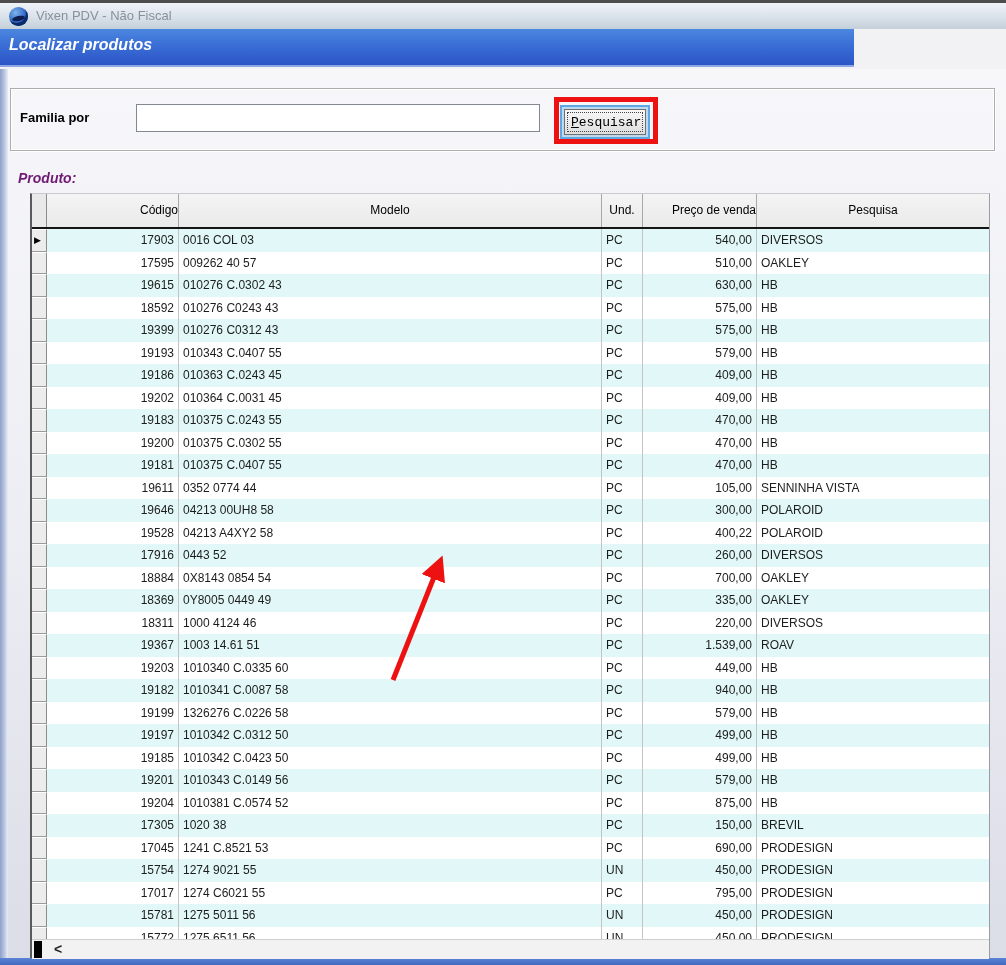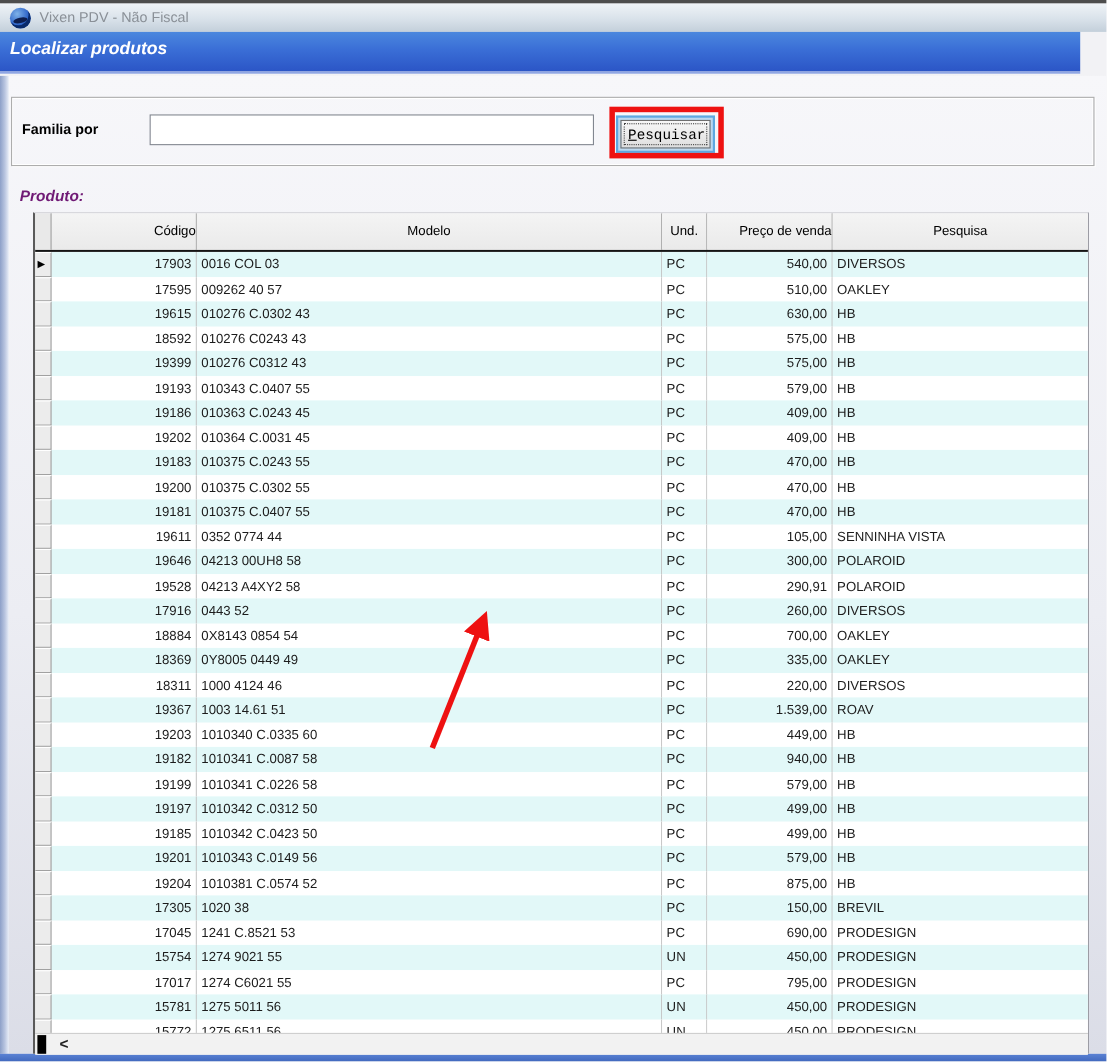--- a/index.html
+++ b/index.html
@@ -21,21 +21,21 @@
   }
   .app-icon:after{
     content:"";position:absolute;left:3px;top:9px;width:13px;height:5px;
     background:#0E1E4E;border-radius:50%;transform:rotate(-12deg);
   }
   .titlebar-text{
     position:absolute;left:36px;top:0;height:26px;line-height:26px;
     font-size:13px;color:#8A9097;
   }
   .bluebar{
-    position:absolute;left:0;top:29px;width:982px;height:38px;
+    position:absolute;left:0;top:29px;width:854px;height:38px;
     background:linear-gradient(180deg,#4B87DE 0%,#3A6ED6 45%,#2B55C6 100%);
     border-bottom:2px solid #8FA6E4;box-sizing:border-box;
   }
   .bluebar-text{
     position:absolute;left:9px;top:7px;font-size:16px;font-weight:bold;font-style:italic;color:#FFFFFF;
   }
   .content-bg{
     position:absolute;left:0;top:69px;width:1006px;height:889px;
     background:linear-gradient(180deg,#F7F7FA 0%,#ECEDF3 55%,#DBDDE7 100%);
   }
@@ -259,21 +259,21 @@
         <div class="cell w-modelo">04213 00UH8 58</div>
         <div class="cell w-und">PC</div>
         <div class="cell w-preco">300,00</div>
         <div class="cell w-familia">POLAROID</div>
       </div>
       <div class="grid-row even">
         <div class="selcell"></div>
         <div class="cell w-codigo">19528</div>
         <div class="cell w-modelo">04213 A4XY2 58</div>
         <div class="cell w-und">PC</div>
-        <div class="cell w-preco">290,91</div>
+        <div class="cell w-preco">400,22</div>
         <div class="cell w-familia">POLAROID</div>
       </div>
       <div class="grid-row odd">
         <div class="selcell"></div>
         <div class="cell w-codigo">17916</div>
         <div class="cell w-modelo">0443 52</div>
         <div class="cell w-und">PC</div>
         <div class="cell w-preco">260,00</div>
         <div class="cell w-familia">DIVERSOS</div>
       </div>
@@ -321,21 +321,21 @@
         <div class="selcell"></div>
         <div class="cell w-codigo">19182</div>
         <div class="cell w-modelo">1010341 C.0087 58</div>
         <div class="cell w-und">PC</div>
         <div class="cell w-preco">940,00</div>
         <div class="cell w-familia">HB</div>
       </div>
       <div class="grid-row even">
         <div class="selcell"></div>
         <div class="cell w-codigo">19199</div>
-        <div class="cell w-modelo">1010341 C.0226 58</div>
+        <div class="cell w-modelo">1326276 C.0226 58</div>
         <div class="cell w-und">PC</div>
         <div class="cell w-preco">579,00</div>
         <div class="cell w-familia">HB</div>
       </div>
       <div class="grid-row odd">
         <div class="selcell"></div>
         <div class="cell w-codigo">19197</div>
         <div class="cell w-modelo">1010342 C.0312 50</div>
         <div class="cell w-und">PC</div>
         <div class="cell w-preco">499,00</div>

